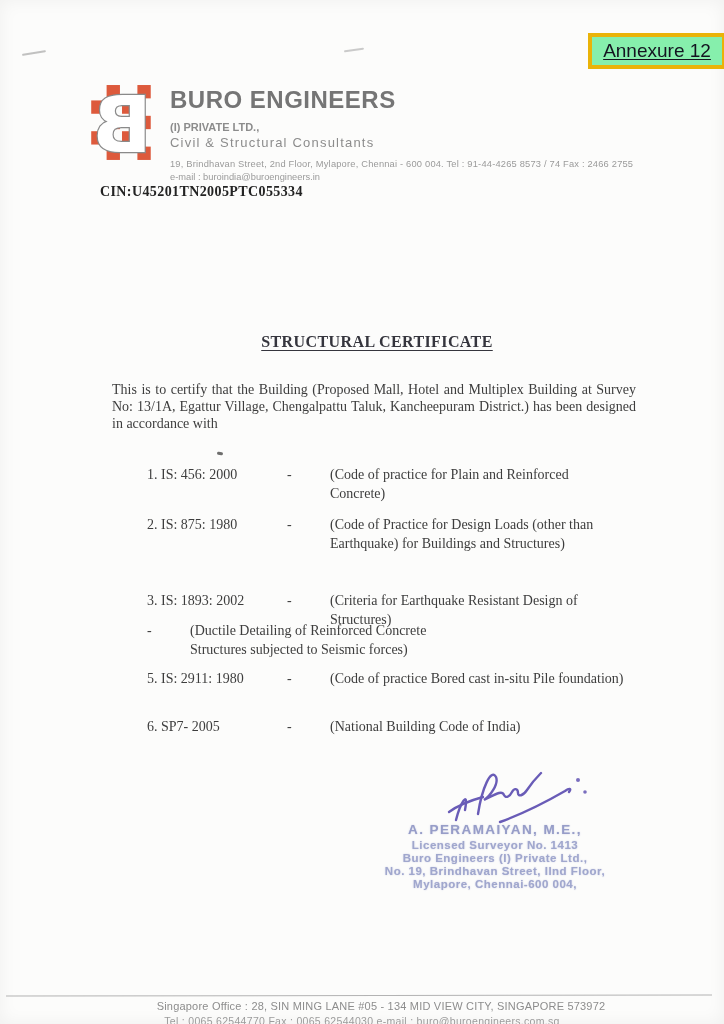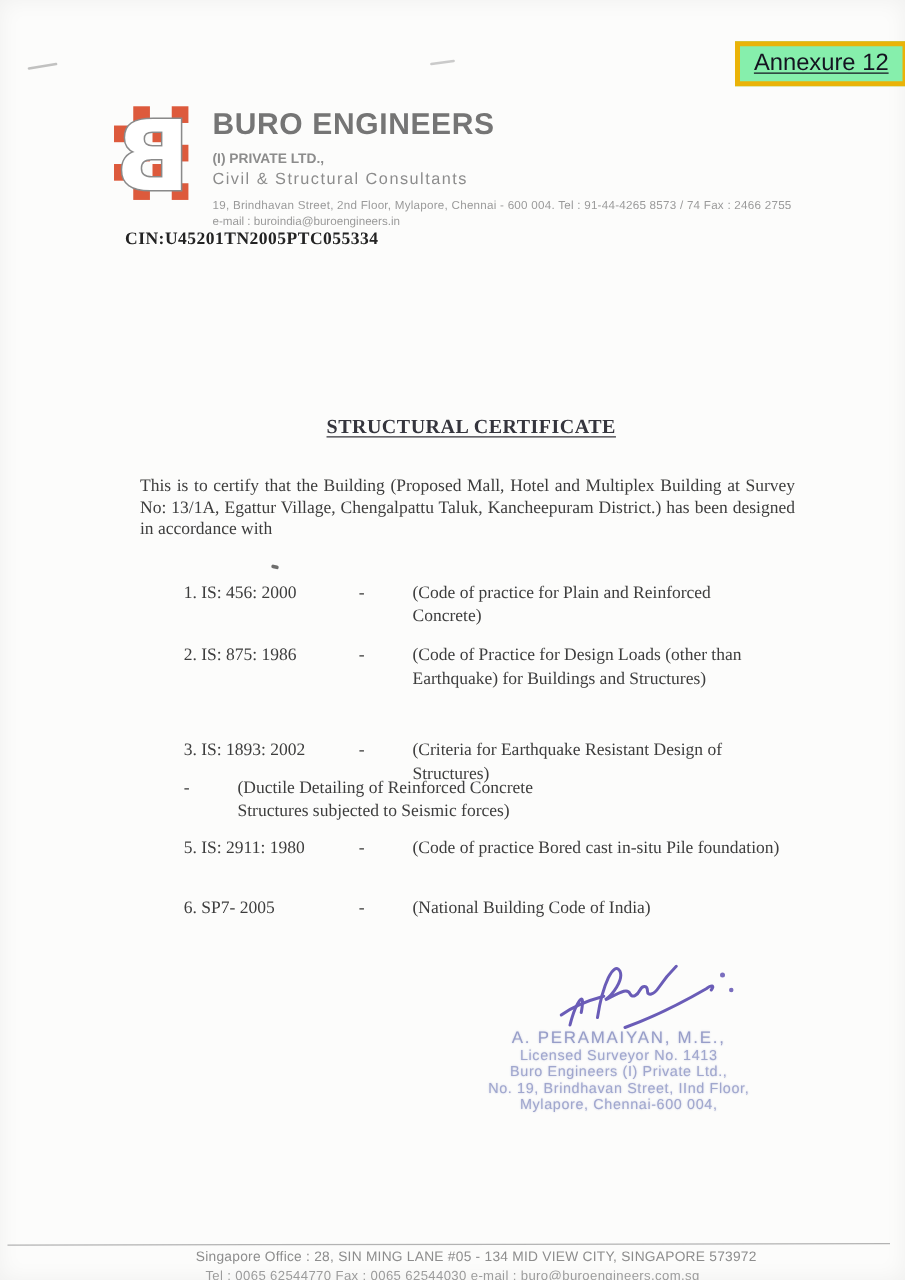--- a/index.html
+++ b/index.html
@@ -43,21 +43,21 @@
     font-size:14px; line-height:17px; text-align:justify; color:#3d3d3d;
   }
   .code-row{position:absolute; left:147px; display:flex; font-size:14px; line-height:19px; color:#3d3d3d;}
   .code-label{width:140px;}
   .code-sep{width:43px;}
   .code-desc{width:352px; white-space:pre-line;}
   
   .sig{position:absolute; left:438px; top:752px;}
   .stamp{
     position:absolute; left:350px; top:822px; width:290px; text-align:center;
-    font-family:"Liberation Sans", sans-serif; font-weight:normal;
+    font-family:"Liberation Sans", sans-serif; font-weight:bold;
     color:#99a0ca; opacity:.92; text-shadow:0 0 1.5px rgba(154,160,205,.65);
   }
   .stamp-name{font-size:13.5px; letter-spacing:1.4px; margin-bottom:2px; color:#8f96c4;}
   .stamp-line{font-size:11.5px; letter-spacing:.5px; line-height:13px;}
   
   .footer-rule{position:absolute; left:6px; top:995px; width:706px; height:1px; background:#b3b3b3; transform:rotate(-.1deg);}
   .footer-1{
     position:absolute; left:0; top:1000px; width:720px; text-align:center;
     font-family:"Liberation Sans", sans-serif; font-size:11px; color:#8d8d8d; letter-spacing:.2px;padding-left:21px;
   }
@@ -115,21 +115,21 @@
 
   <div class="intro">This is to certify that the Building (Proposed Mall, Hotel and Multiplex Building at Survey No: 13/1A, Egattur Village, Chengalpattu Taluk, Kancheepuram District.) has been designed in accordance with</div>
 
   <div class="code-row" style="top:465px">
     <span class="code-label">1. IS: 456: 2000</span>
     <span class="code-sep">-</span>
     <span class="code-desc">(Code of practice for Plain and Reinforced
 Concrete)</span>
   </div>
   <div class="code-row" style="top:515px">
-    <span class="code-label">2. IS: 875: 1986</span>
+    <span class="code-label">2. IS: 875: 1980</span>
     <span class="code-sep">-</span>
     <span class="code-desc">(Code of Practice for Design Loads (other than
 Earthquake) for Buildings and Structures)</span>
   </div>
   <div class="code-row" style="top:591px">
     <span class="code-label">3. IS: 1893: 2002</span>
     <span class="code-sep">-</span>
     <span class="code-desc">(Criteria for Earthquake Resistant Design of
 Structures)</span>
   </div>

